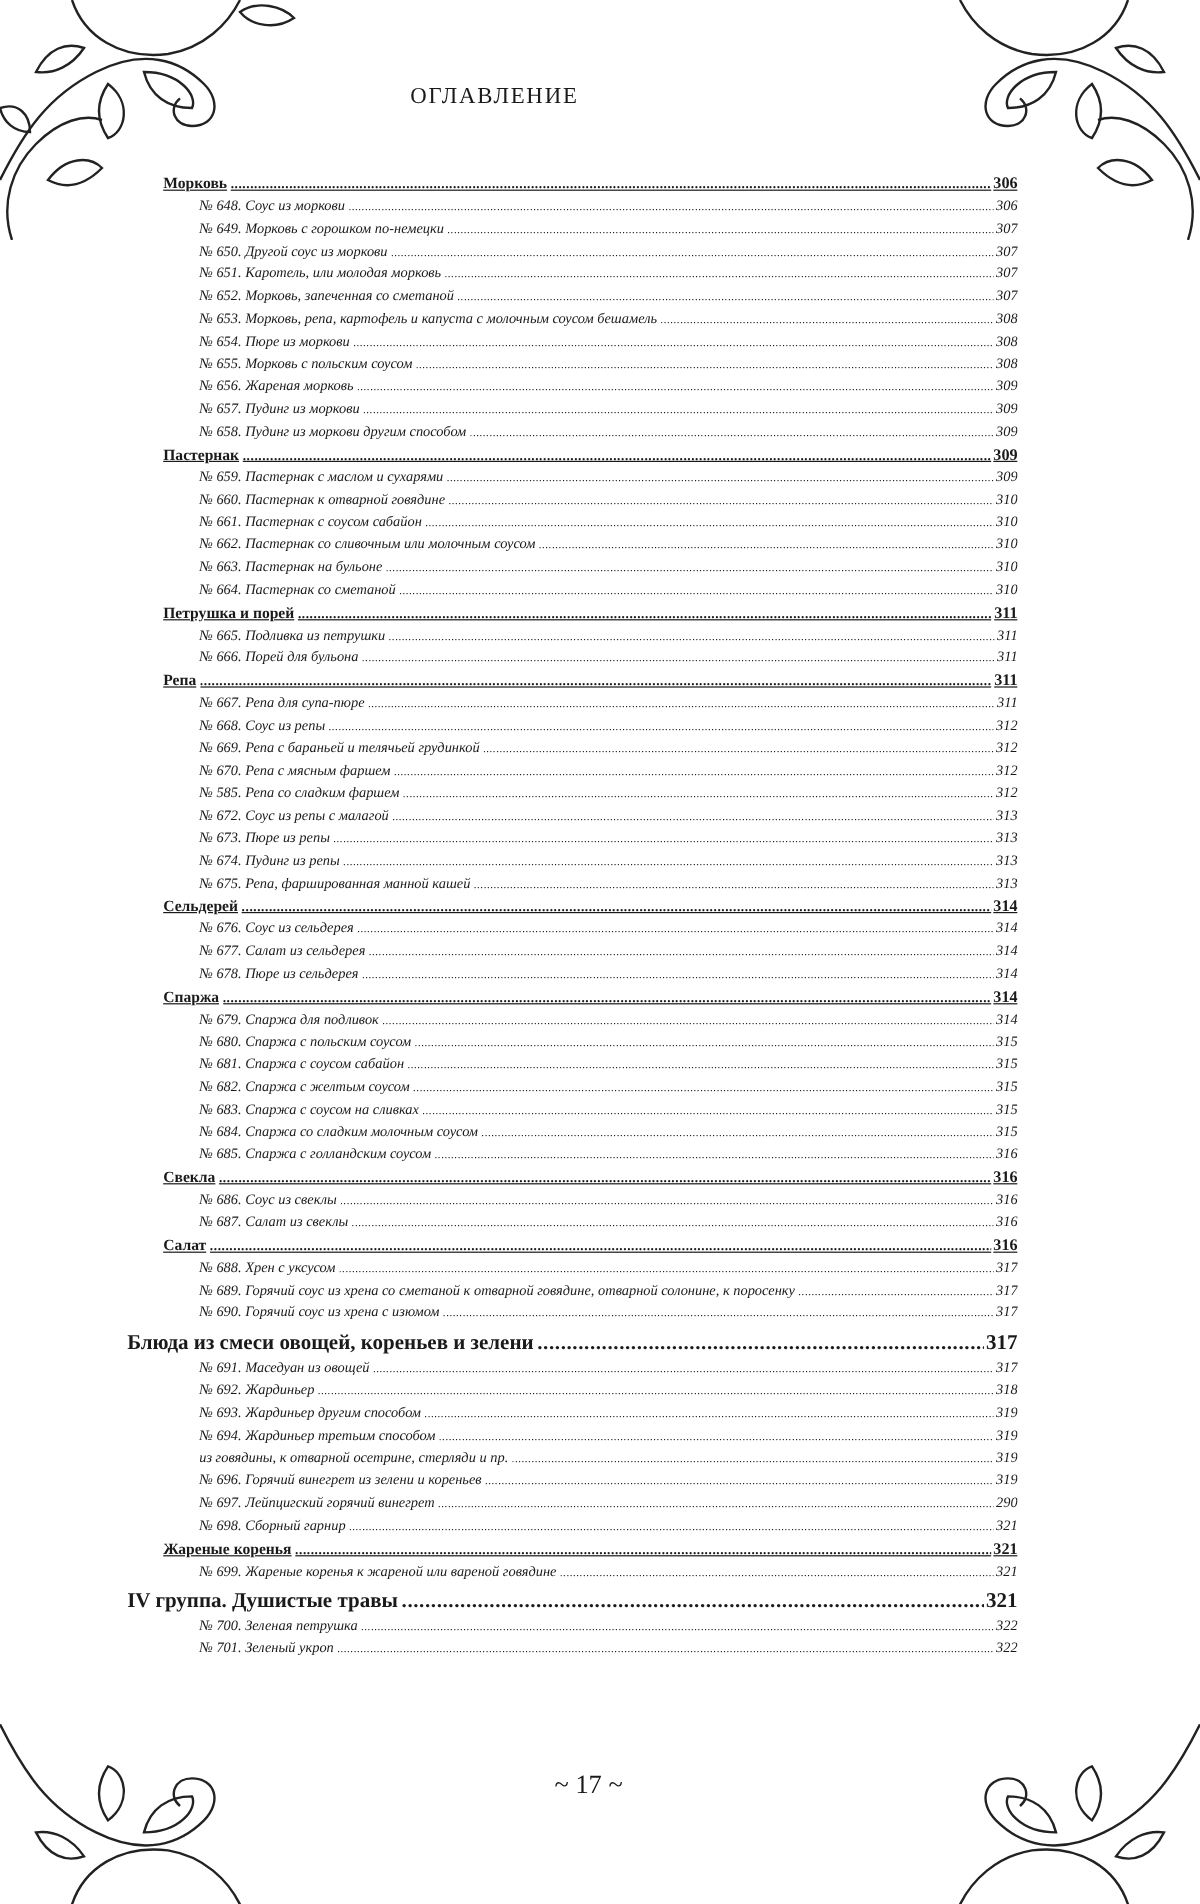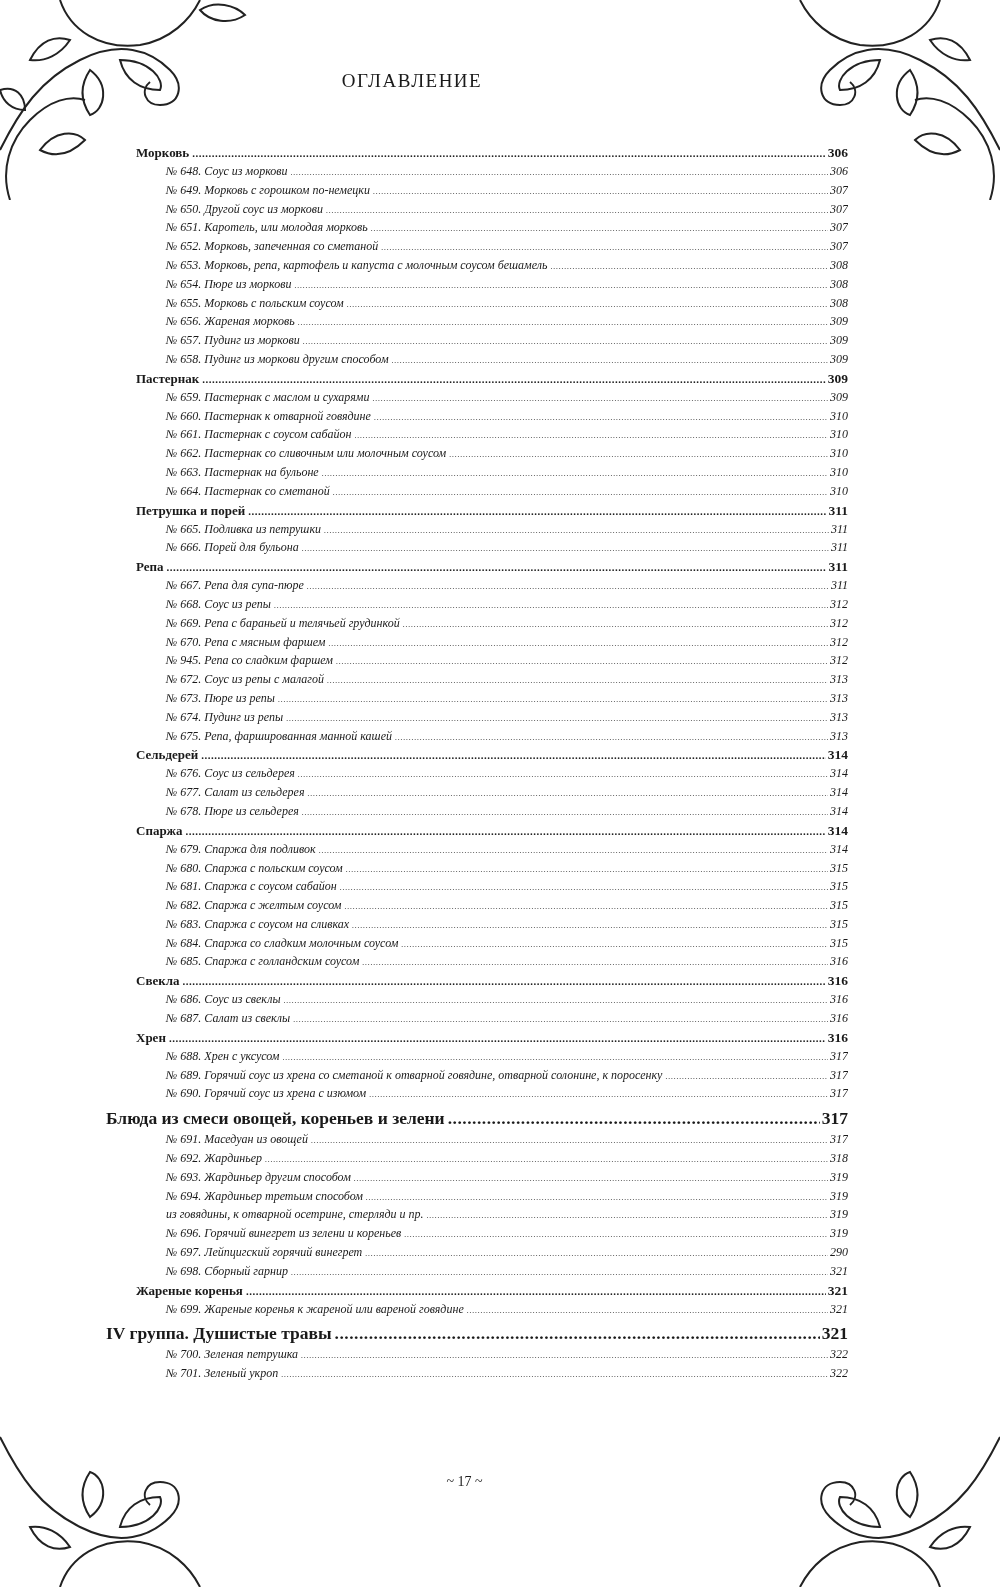--- a/index.html
+++ b/index.html
@@ -13,28 +13,28 @@
   .orn-br { right: 0; bottom: 0; transform: scale(-1,-1); }
   .page-title { position: absolute; top: 70px; left: 0; width: 824px; text-align: center;
                 font-size: 19px; letter-spacing: 1.5px; font-weight: normal; }
   .toc { position: absolute; top: 143px; left: 106px; width: 742px; }
   .row { display: flex; align-items: baseline; white-space: nowrap; overflow: hidden; }
   .row .t { flex: 0 0 auto; padding-right: 3px; }
   .row .d { flex: 1 1 auto; overflow: hidden; }
   .row .d::before { content: "......................................................................................................................................................................................................................................................................................................................................................"; letter-spacing: 0.5px; }
   .row .p { flex: 0 0 auto; padding-left: 2px; }
   .lvl1 { font-size: 17.5px; font-weight: bold; height: 27px; line-height: 30px; font-family: Liberation Serif, serif; }
-  .lvl2 { font-size: 13px; font-weight: bold; padding-left: 30px; height: 19px; line-height: 19px; }
+  .lvl2 { font-size: 13px; font-weight: bold; padding-left: 30px; height: 19px; line-height: 19px; text-decoration: underline; }
   .lvl2 .p { font-size: 13.5px; }
   .lvl3 { font-size: 12px; padding-left: 60px; height: 18.8px; line-height: 18.8px; font-style: italic; }
   .lvl3 .d::before { font-size: 9px; }
   .lvl2 .d::before { font-size: 11px; }
   .lvl3.nodots .d::before { content: ""; }
   .page-number { position: absolute; top: 1474px; left: 0; width: 929px; text-align: center;
-                 font-size: 14px; }
+                 font-size: 22px; padding-left: 26px; }
 </style>
 </head>
 <body>
 
 <div class="ornament orn-tl">
   <svg viewBox="0 0 250 200" fill="none" stroke="#222" stroke-width="2">
     <path d="M0 150 C20 110 40 80 80 60 C120 40 150 50 170 70 C185 85 180 105 160 105 C145 105 140 90 150 82"></path>
     <path d="M60 0 C70 30 100 50 140 45 C170 40 190 20 200 0"></path>
     <path d="M10 200 C0 170 10 140 30 120 C50 100 70 95 85 100"></path>
     <path d="M90 70 C110 85 105 110 90 115 C80 100 80 85 90 70 Z"></path>
@@ -207,21 +207,21 @@
       <span class="t">№ 669. Репа с бараньей и телячьей грудинкой</span>
       <span class="d"></span>
       <span class="p">312</span>
     </div>
     <div class="row lvl3">
       <span class="t">№ 670. Репа с мясным фаршем</span>
       <span class="d"></span>
       <span class="p">312</span>
     </div>
     <div class="row lvl3">
-      <span class="t">№ 945. Репа со сладким фаршем</span>
+      <span class="t">№ 585. Репа со сладким фаршем</span>
       <span class="d"></span>
       <span class="p">312</span>
     </div>
     <div class="row lvl3">
       <span class="t">№ 672. Соус из репы с малагой</span>
       <span class="d"></span>
       <span class="p">313</span>
     </div>
     <div class="row lvl3">
       <span class="t">№ 673. Пюре из репы</span>
@@ -307,21 +307,21 @@
       <span class="t">№ 686. Соус из свеклы</span>
       <span class="d"></span>
       <span class="p">316</span>
     </div>
     <div class="row lvl3">
       <span class="t">№ 687. Салат из свеклы</span>
       <span class="d"></span>
       <span class="p">316</span>
     </div>
     <div class="row lvl2">
-      <span class="t">Хрен</span>
+      <span class="t">Салат</span>
       <span class="d"></span>
       <span class="p">316</span>
     </div>
     <div class="row lvl3">
       <span class="t">№ 688. Хрен с уксусом</span>
       <span class="d"></span>
       <span class="p">317</span>
     </div>
     <div class="row lvl3">
       <span class="t">№ 689. Горячий соус из хрена со сметаной к отварной говядине, отварной солонине, к поросенку</span>

